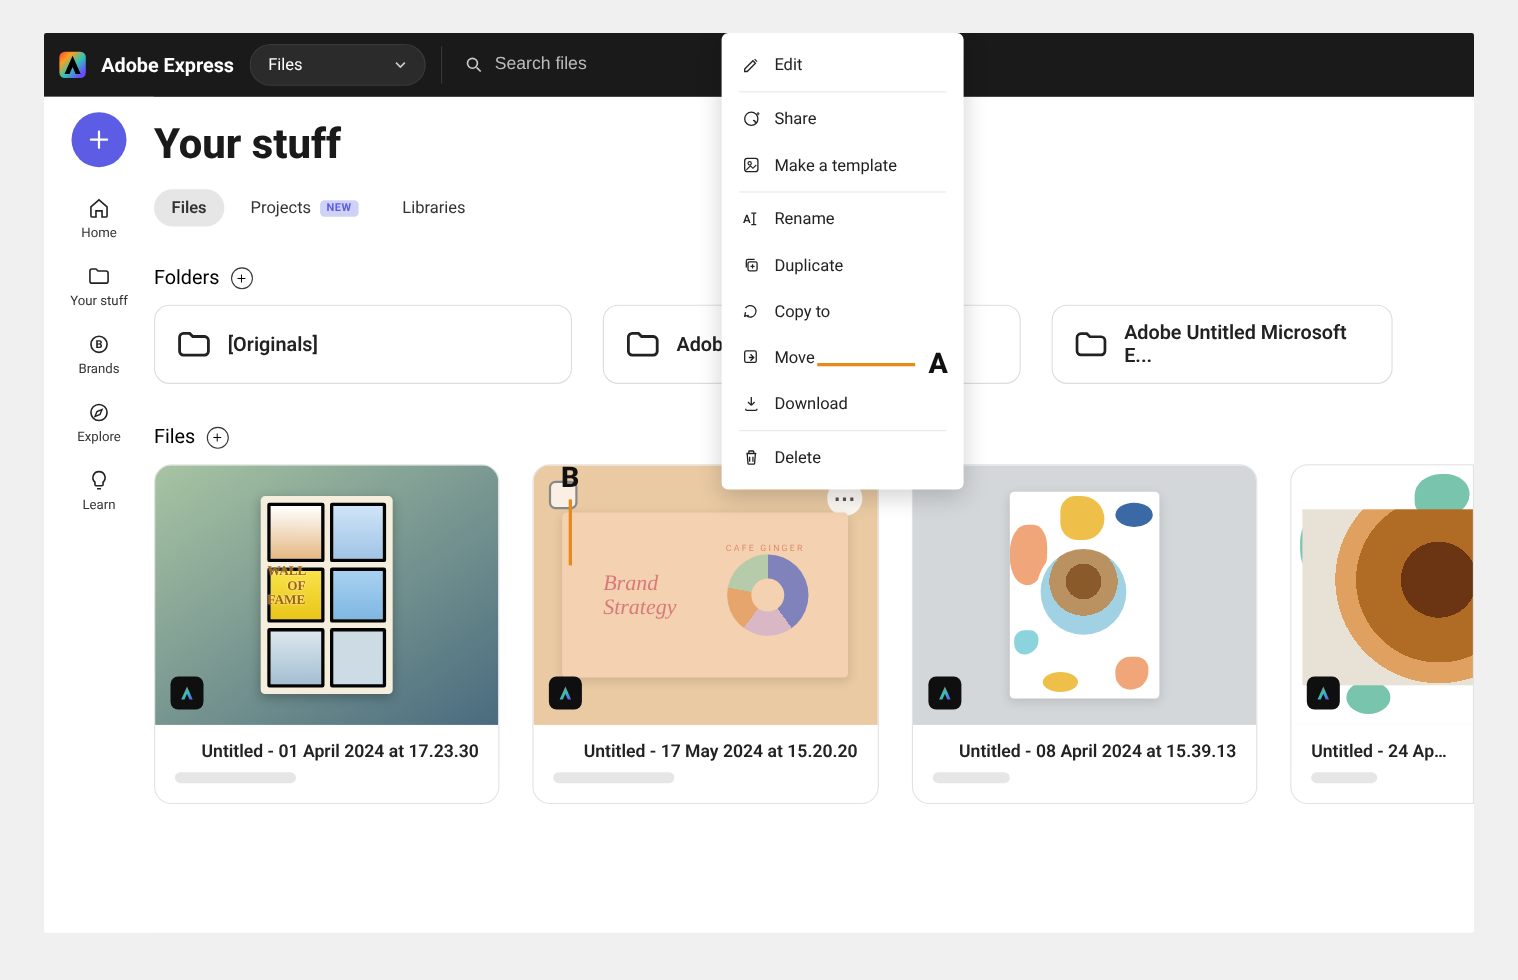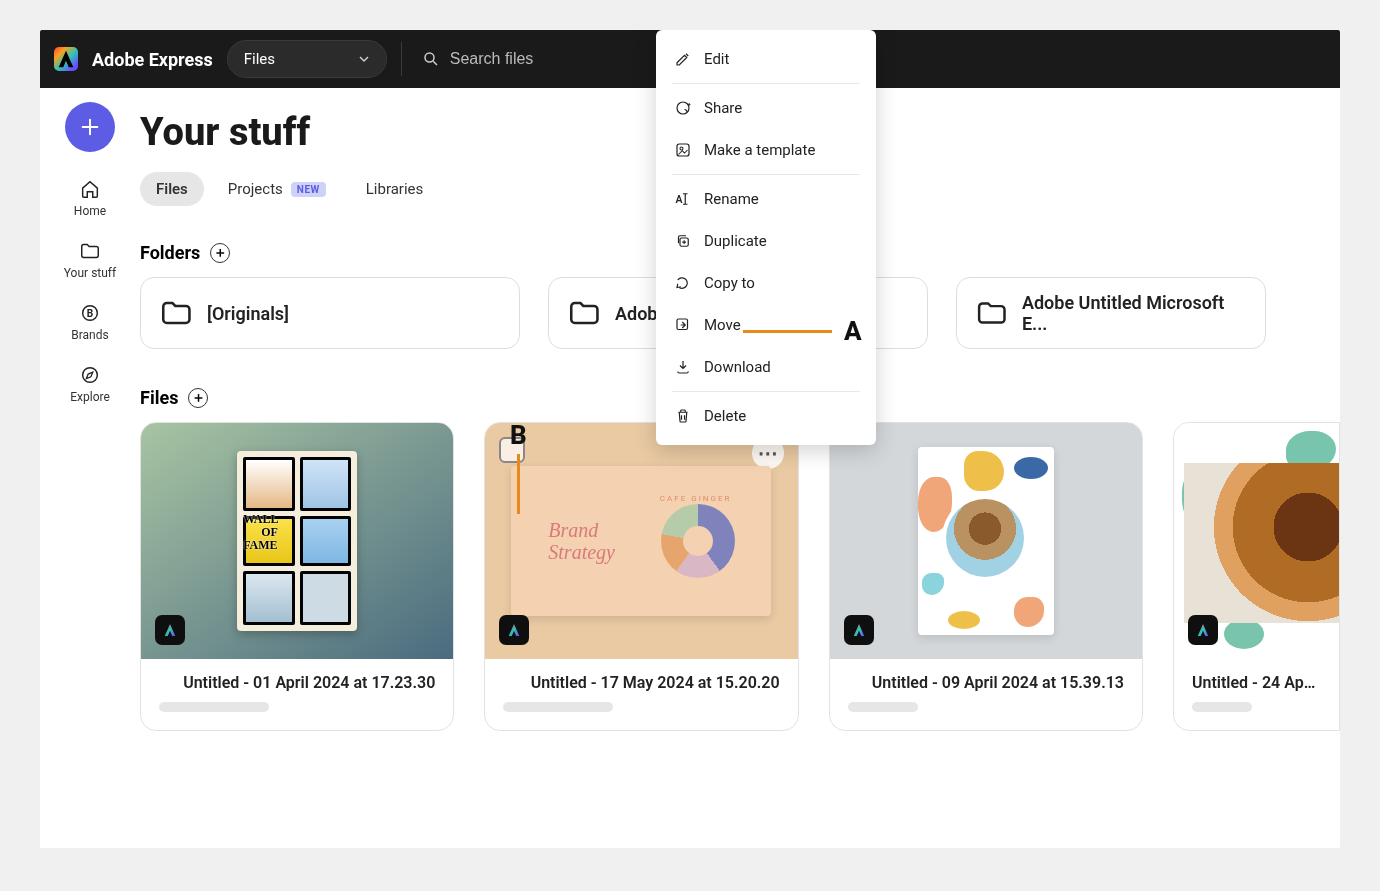--- a/index.html
+++ b/index.html
@@ -147,21 +147,21 @@
     padding: 2px 6px;
     border-radius: 4px;
     letter-spacing: 0.5px;
   }
 
   .section-header {
     display: flex;
     align-items: center;
     gap: 10px;
     font-size: 18px;
-    font-weight: 700;
+    font-weight: 400;
     margin-bottom: 14px;
     margin-top: 36px;
   }
   .plus-circle {
     width: 20px; height: 20px;
     border-radius: 50%;
     border: 1.5px solid #333;
     display: inline-flex; align-items: center; justify-content: center;
     font-size: 14px;
   }
@@ -342,21 +342,21 @@
   .th1-art .t2 { background: linear-gradient(#cfe4f7, #9fc4e6); }
   .th1-art .t3 { background: linear-gradient(#f9e24a, #e9c518); grid-column: 1/2; }
   .th1-art .t4 { background: linear-gradient(#a8d1f0, #7fb7e2); grid-column: 2/3; }
   .th1-art .t5 { background: linear-gradient(#dce7ee, #a3bfd2); grid-column: 2/3; }
   .th1-text {
     position: absolute; left: 6px; top: 62px;
     font-family: Georgia, serif;
     font-weight: 900;
     font-size: 12px;
     line-height: 1.1;
-    color: #000000;
+    color: #a16207;
     text-shadow: 0 0 2px #fff;
   }
 
   .thumb2 { background: #e9caa3; }
   .th2-art {
     width: 260px; height: 150px;
     background: #f4d1b0;
     border-radius: 4px;
     box-shadow: 0 3px 10px rgba(0,0,0,0.12);
     display: flex;
@@ -477,20 +477,26 @@
           <text x="12" y="16" text-anchor="middle" font-size="11" font-weight="700" fill="#222">B</text>
         </svg>
       <span>Brands</span>
     </div>
     <div class="sb-item">
       <svg viewBox="0 0 24 24">
           <circle cx="12" cy="12" r="8" fill="none" stroke="#222" stroke-width="1.6"></circle>
           <path d="M15 9l-2 5-5 2 2-5z" fill="none" stroke="#222" stroke-width="1.4"></path>
         </svg>
       <span>Explore</span>
+    </div>
+    <div class="sb-item">
+      <svg viewBox="0 0 24 24">
+          <path d="M12 3a6 6 0 0 0-4 10.5V16a1 1 0 0 0 1 1h6a1 1 0 0 0 1-1v-2.5A6 6 0 0 0 12 3z M10 20h4" fill="none" stroke="#222" stroke-width="1.6"></path>
+        </svg>
+      <span>Learn</span>
     </div>
   </div>
 
   <div class="main">
     <h1 class="page-title">Your stuff</h1>
 
     <div class="tabs">
       <div class="tab active">
           <span>Files</span>
         </div>
@@ -619,21 +625,21 @@
                   <linearGradient id="g3" x1="0" y1="0" x2="1" y2="1">
                     <stop offset="0" stop-color="#ff4d4d"></stop>
                     <stop offset="0.5" stop-color="#2ec4b6"></stop>
                     <stop offset="1" stop-color="#6a4cff"></stop>
                   </linearGradient>
                 </defs>
               </svg>
           </div>
         </div>
         <div class="file-meta">
-          <div class="file-title">Untitled - 09 April 2024 at 15.39.13</div>
+          <div class="file-title">Untitled - 08 April 2024 at 15.39.13</div>
           <div class="skel" style="width:70px"></div>
         </div>
       </div>
 
       <div class="file-card partial">
         <div class="thumb thumb4">
           <div class="th4-art">
             <div class="th4-blob1"></div>
               <div class="th4-blob2"></div>
               <div class="th4-blob3"></div>

